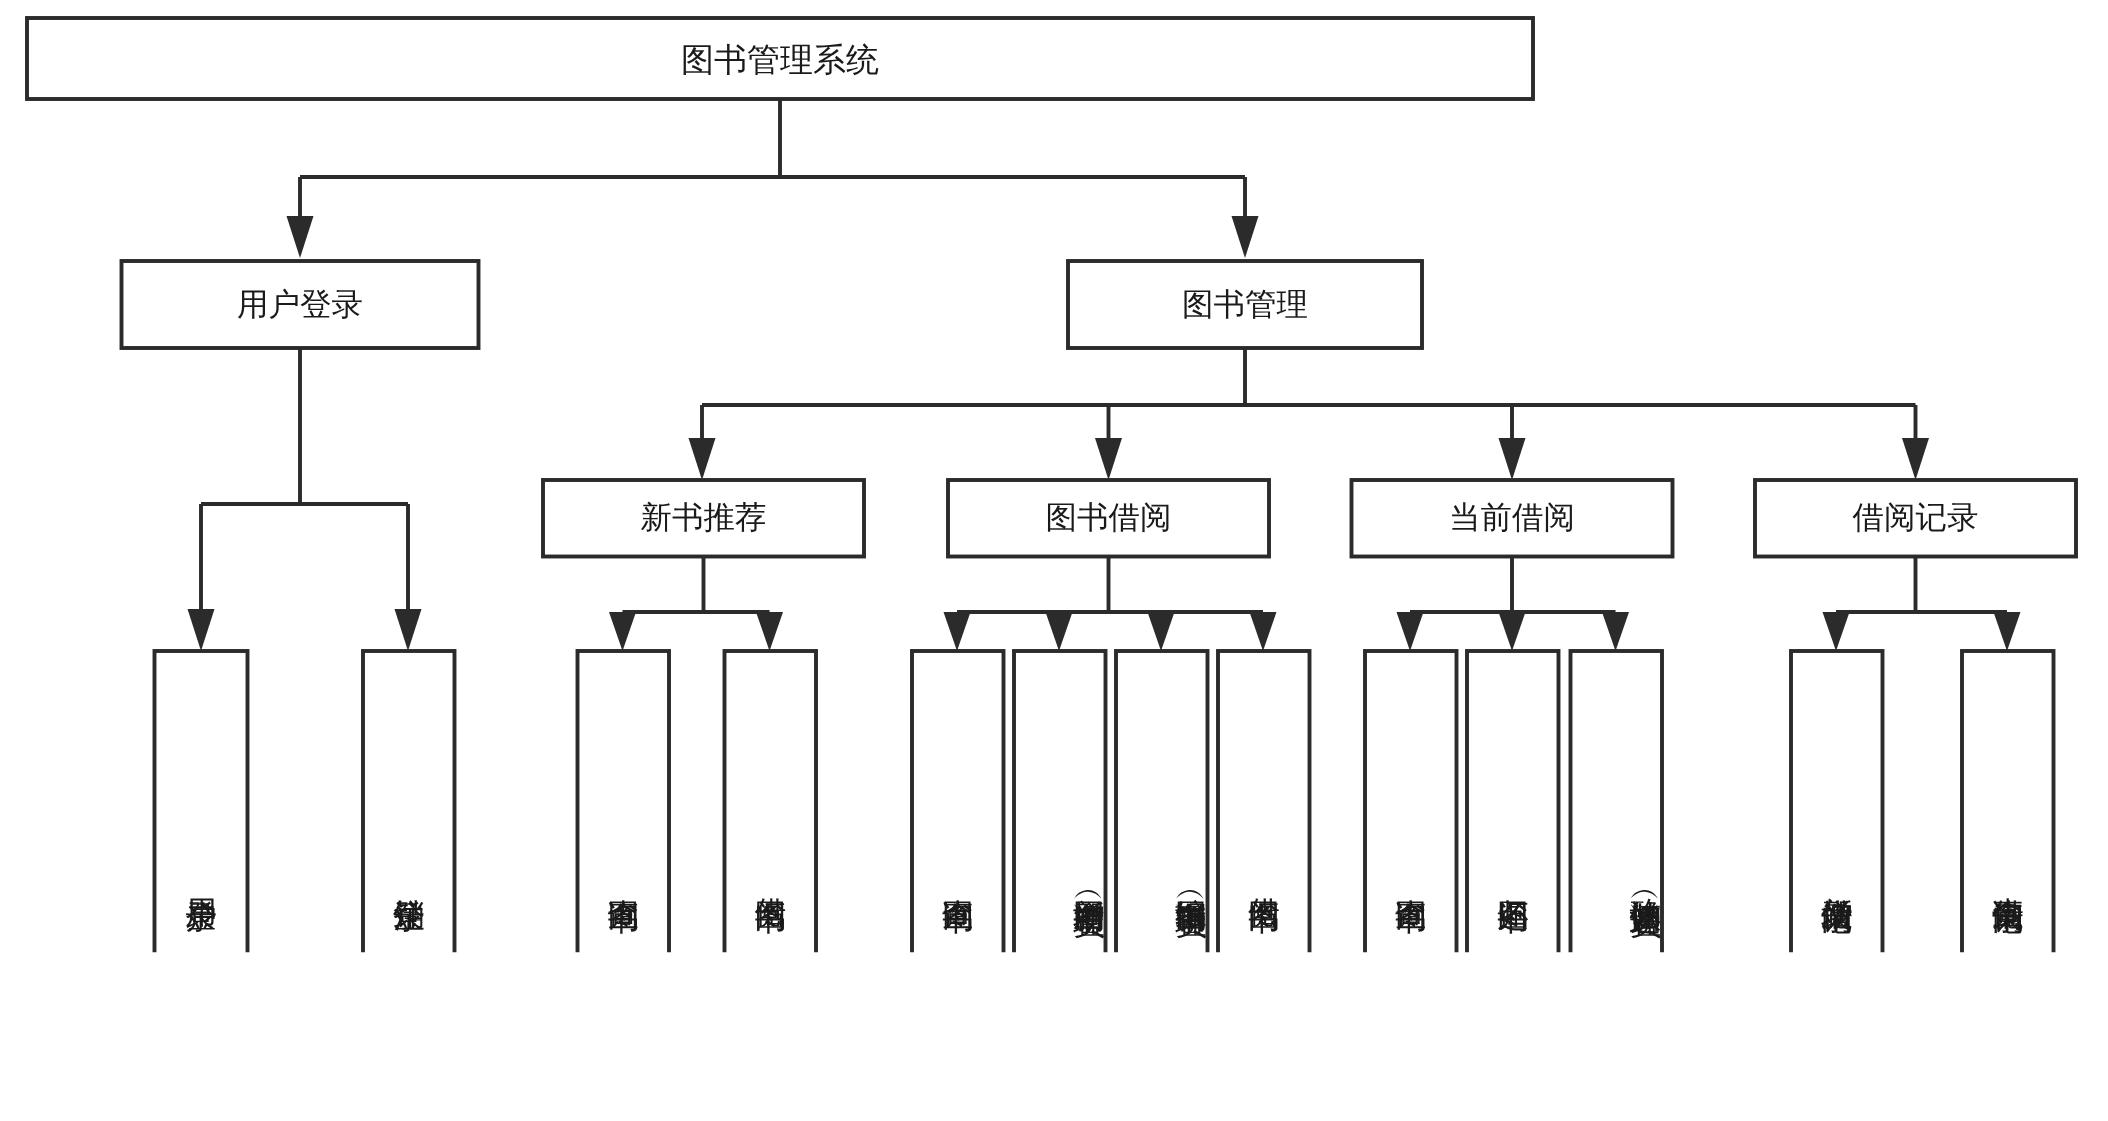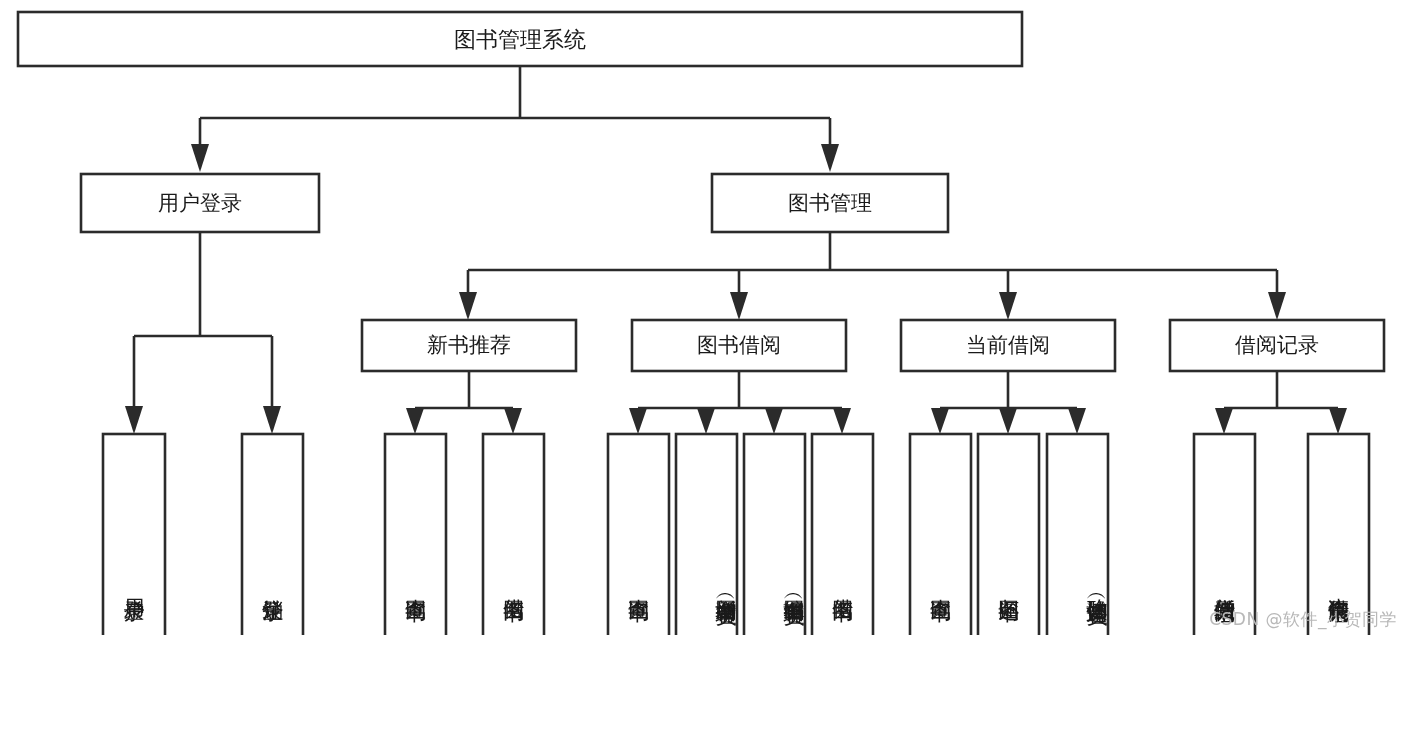--- a/index.html
+++ b/index.html
@@ -207,15 +207,14 @@
   <div class="leaf-label" style="left:744px; top:440px; width:61px; height:293px; display:flex; align-items:flex-start; justify-content:center;">编辑图书（管理员）</div>
   <div class="leaf-label" style="left:812px; top:434px; width:61px; height:299px; display:flex; align-items:center; justify-content:center;">借阅图书</div>
 
   <div class="leaf-label" style="left:910px; top:434px; width:61px; height:299px; display:flex; align-items:center; justify-content:center;">查询图书</div>
   <div class="leaf-label" style="left:978px; top:434px; width:61px; height:299px; display:flex; align-items:center; justify-content:center;">归还图书</div>
   <div class="leaf-label" style="left:1047px; top:440px; width:61px; height:293px; display:flex; align-items:flex-start; justify-content:center;">确认归还（管理员）</div>
 
   <div class="leaf-label" style="left:1194px; top:434px; width:61px; height:299px; display:flex; align-items:center; justify-content:center;">新增借阅记录</div>
   <div class="leaf-label" style="left:1308px; top:434px; width:61px; height:299px; display:flex; align-items:center; justify-content:center;">查询借阅记录</div>
 
-  <div class="watermark">CSDN @软件_小贺同学</div>
 
 </div>
 
 </body></html>

